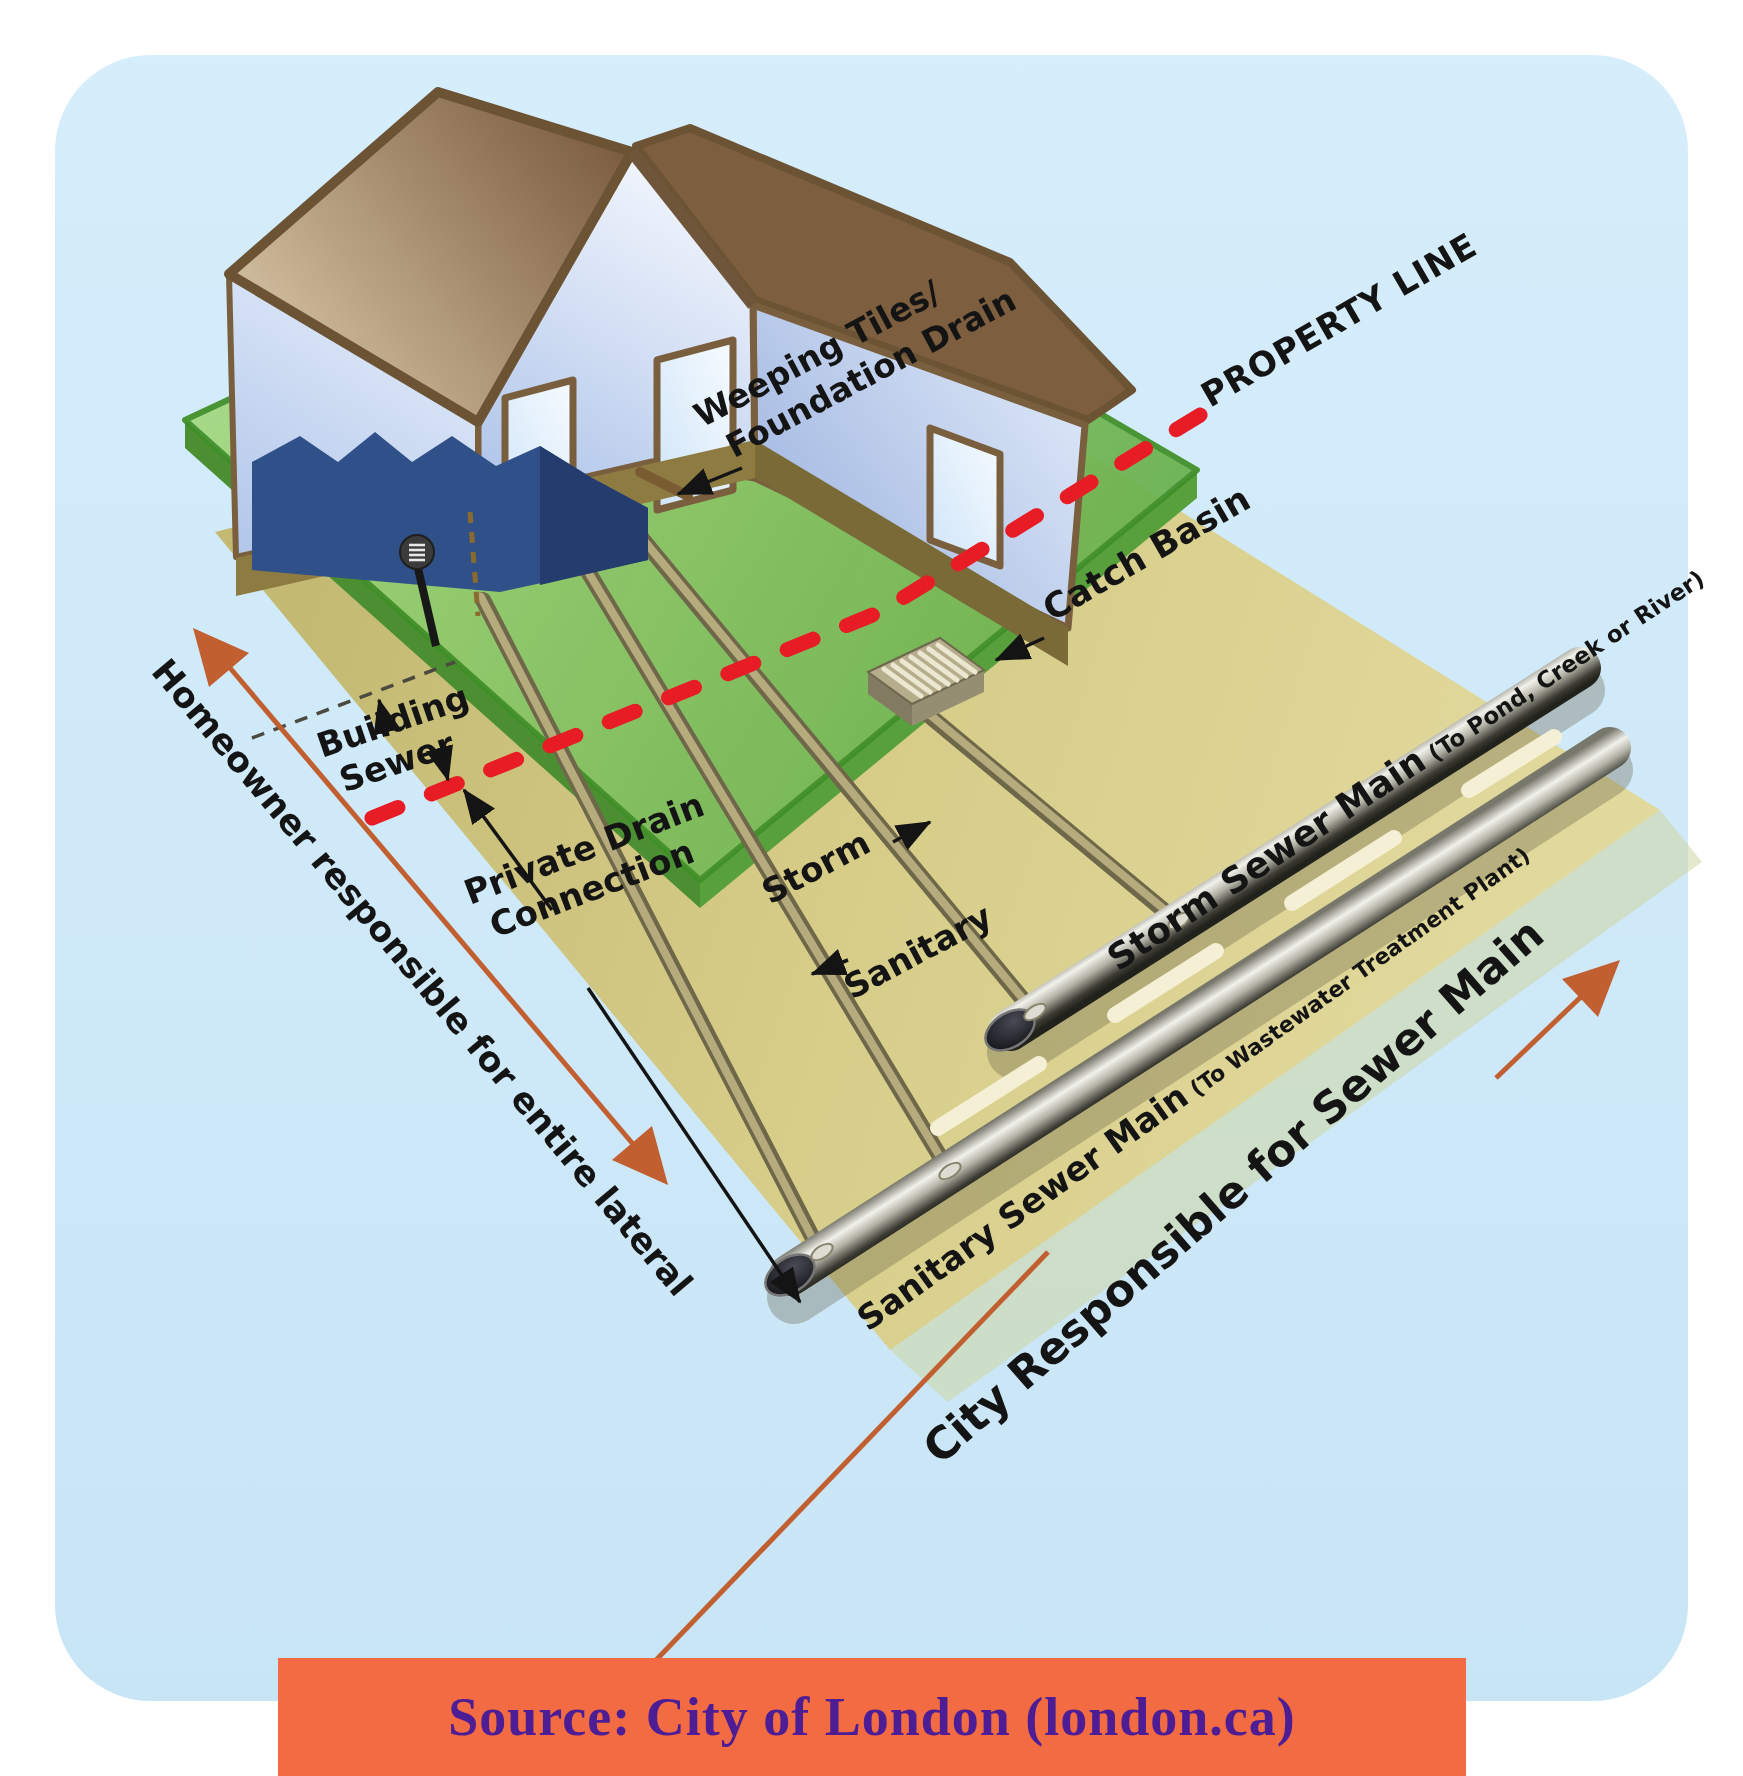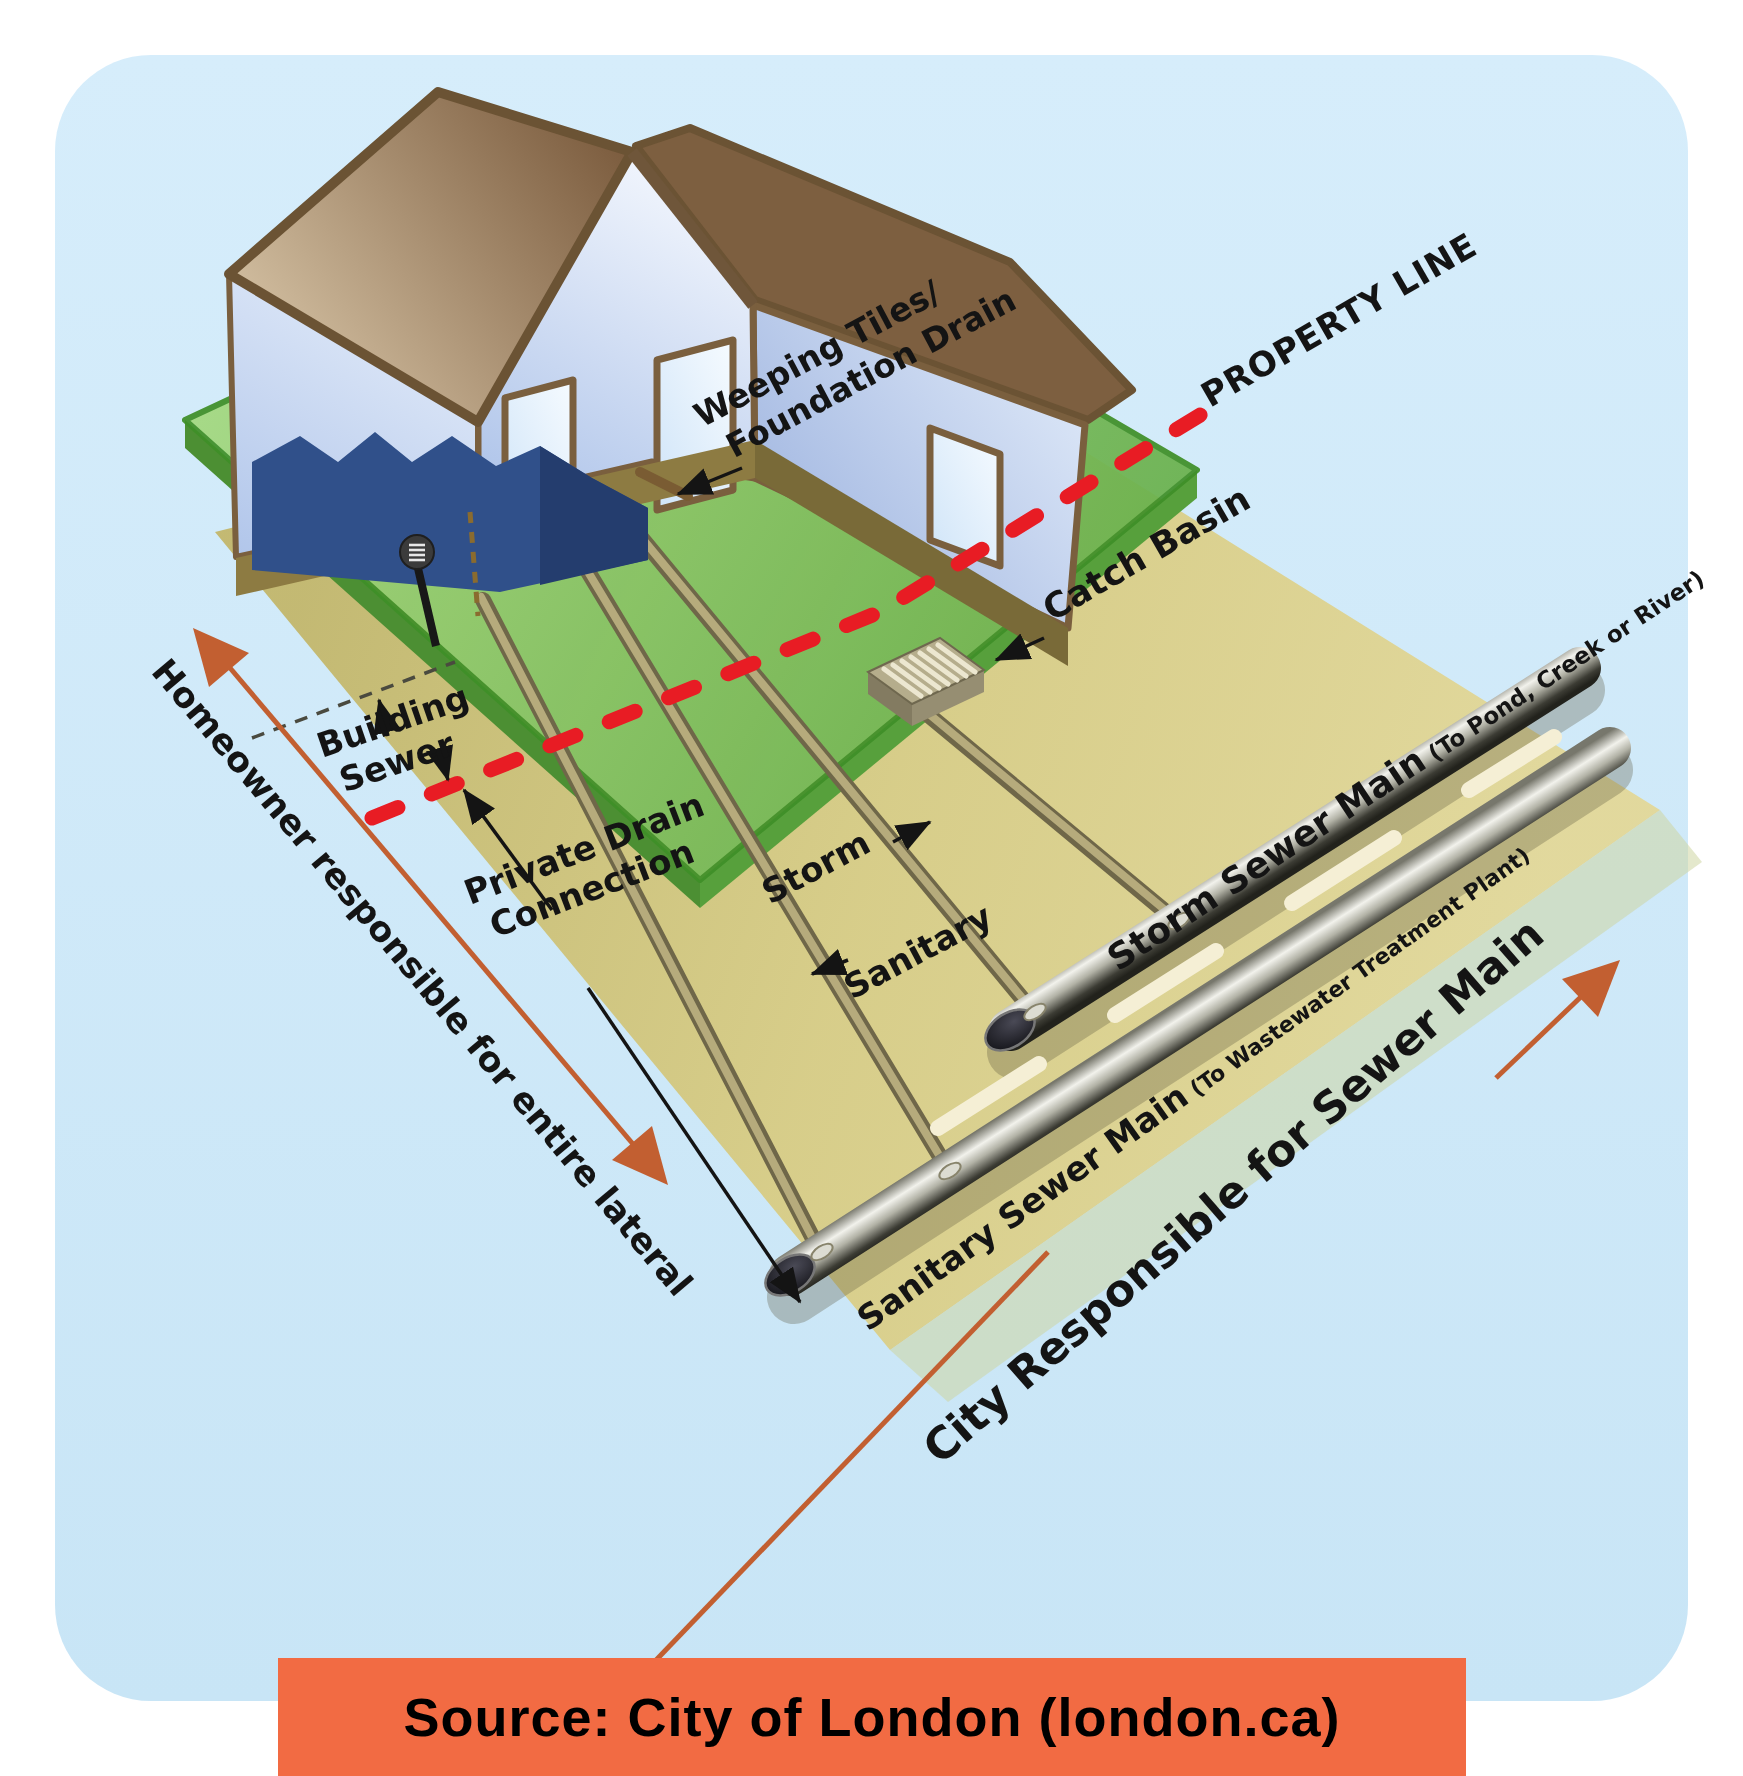--- a/index.html
+++ b/index.html
@@ -5,22 +5,22 @@
   html,body{margin:0;padding:0;background:#ffffff;}
   body{width:1743px;height:1776px;position:relative;font-family:"DejaVu Sans",sans-serif;}
   .stage{position:absolute;left:0;top:0;width:1743px;height:1776px;}
   svg{display:block;}
   .lbl{font-family:"DejaVu Sans",sans-serif;font-weight:bold;fill:#141414;}
   .source-bar{
     position:absolute;left:278px;top:1658px;width:1188px;height:118px;
     background:#f26b43;display:flex;align-items:center;justify-content:center;
   }
   .source-bar span{
-    color:#000000;font-size:54px;font-weight:bold;letter-spacing:1px;
-    font-family:Liberation Sans, sans-serif;
+    color:#4c1d95;font-size:54px;font-weight:bold;letter-spacing:1px;
+    font-family:Liberation Serif, serif;
   }
 </style>
 </head>
 <body>
 
 <div class="stage">
 <svg width="1743" height="1776" viewBox="0 0 1743 1776" xmlns="http://www.w3.org/2000/svg">
   <defs>
     <marker id="ah" markerWidth="11" markerHeight="9" refX="9.5" refY="4" orient="auto">
       <path d="M0,0 L10,4 L0,8 Z" fill="#141414"></path>

